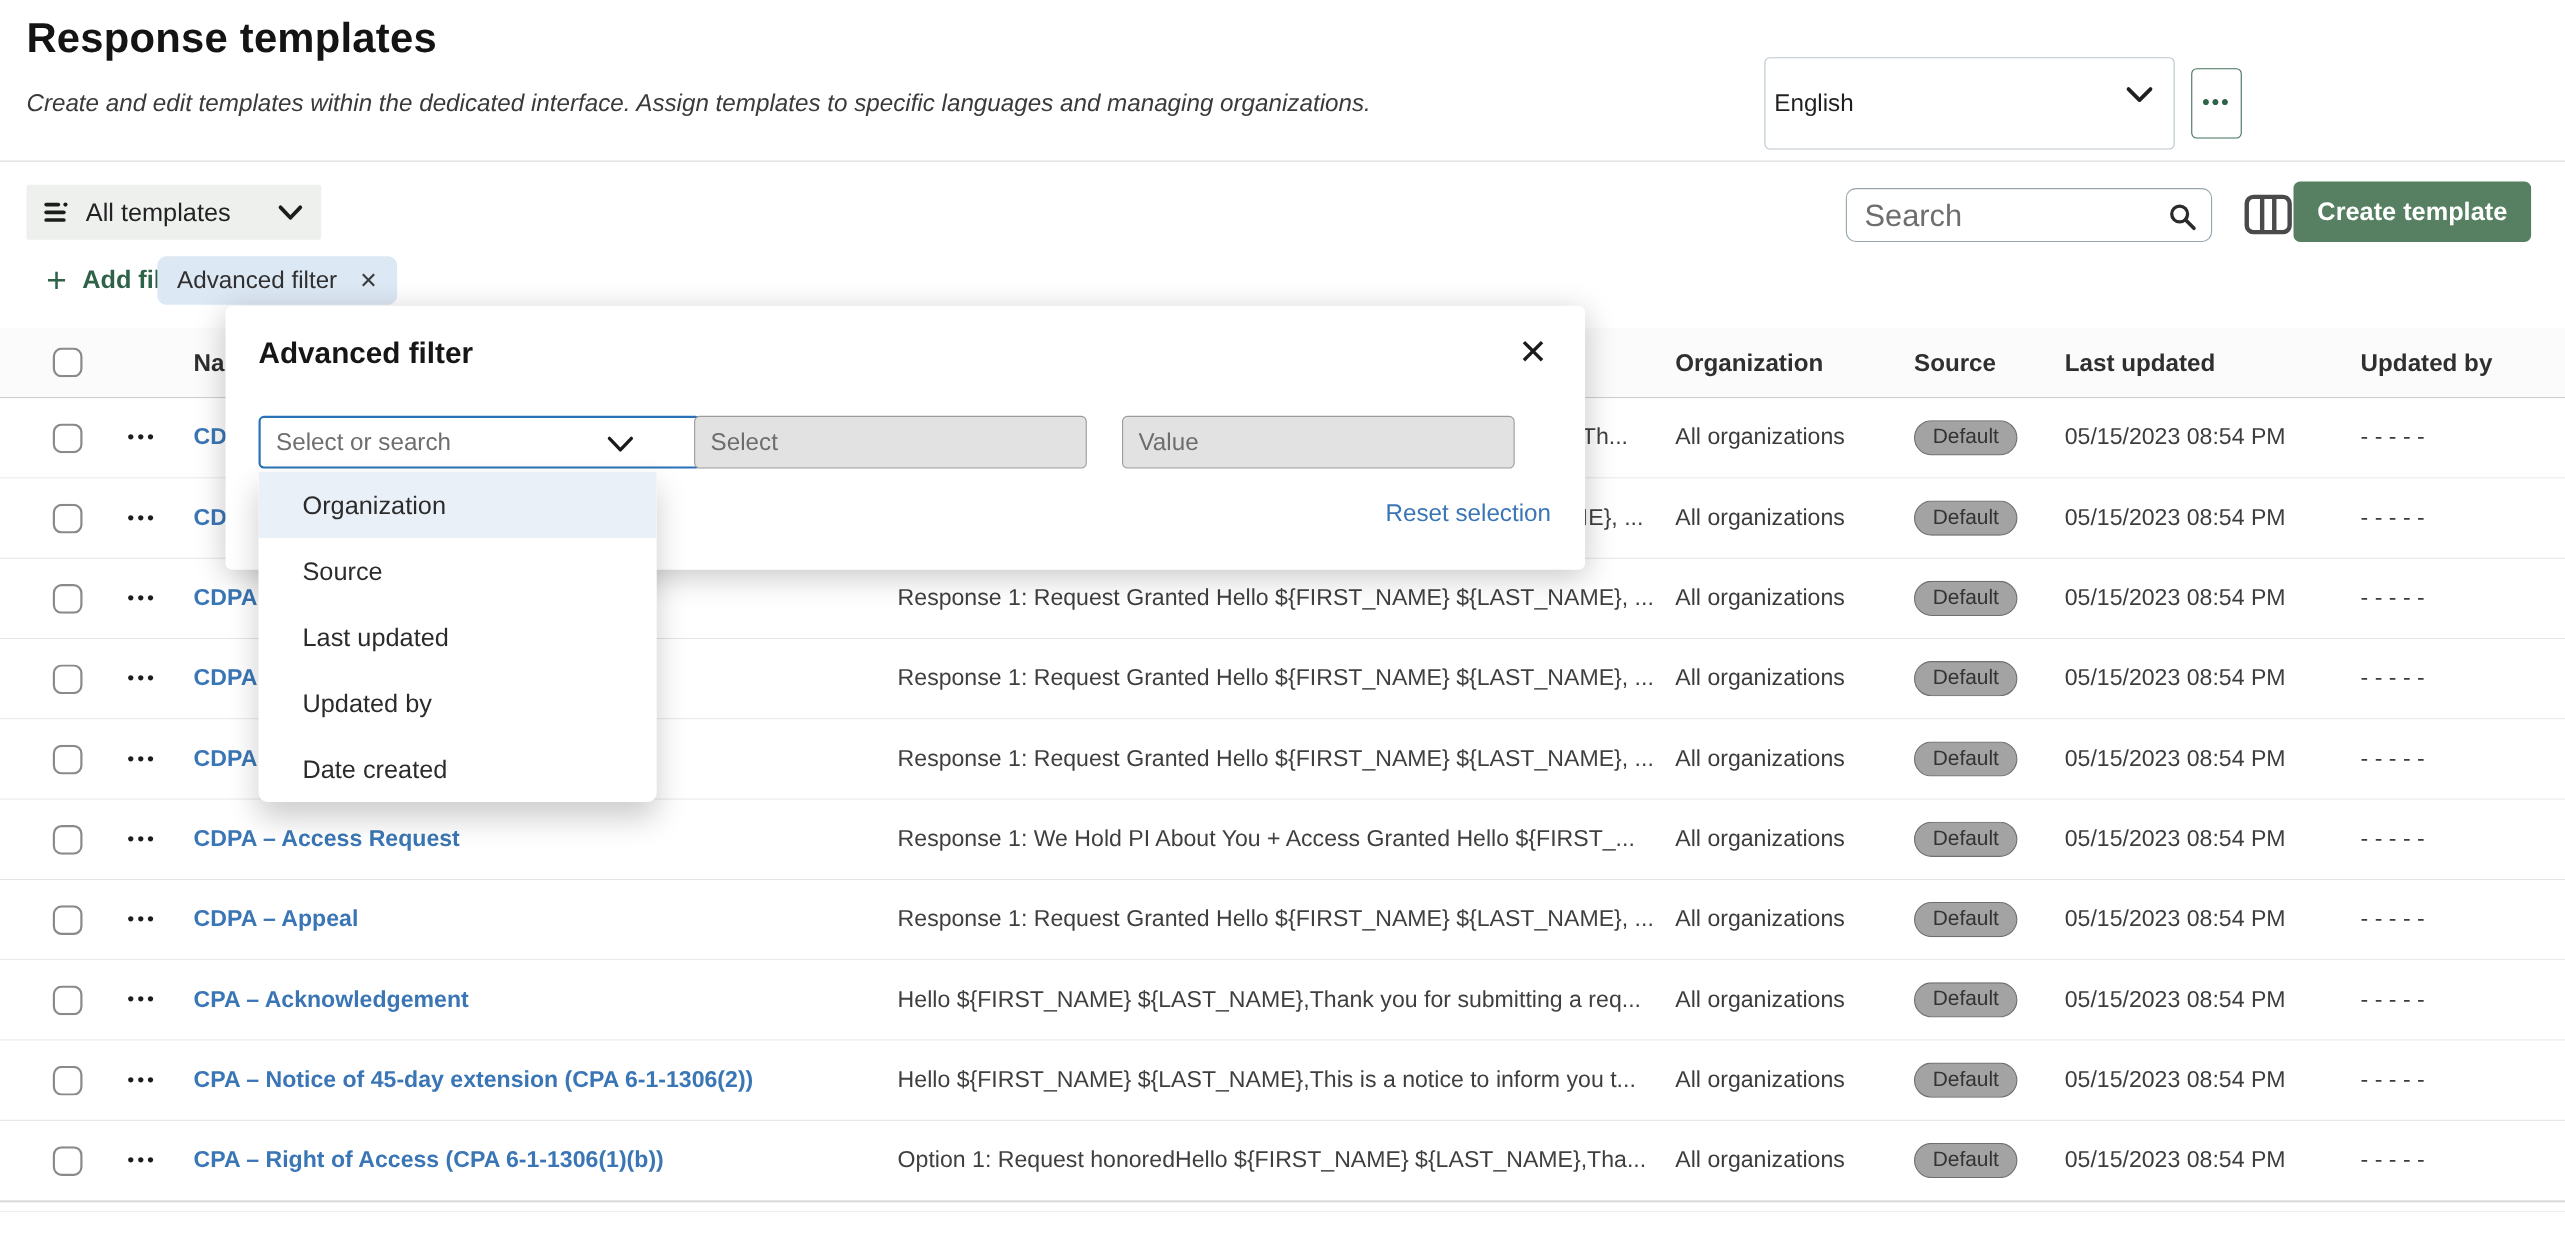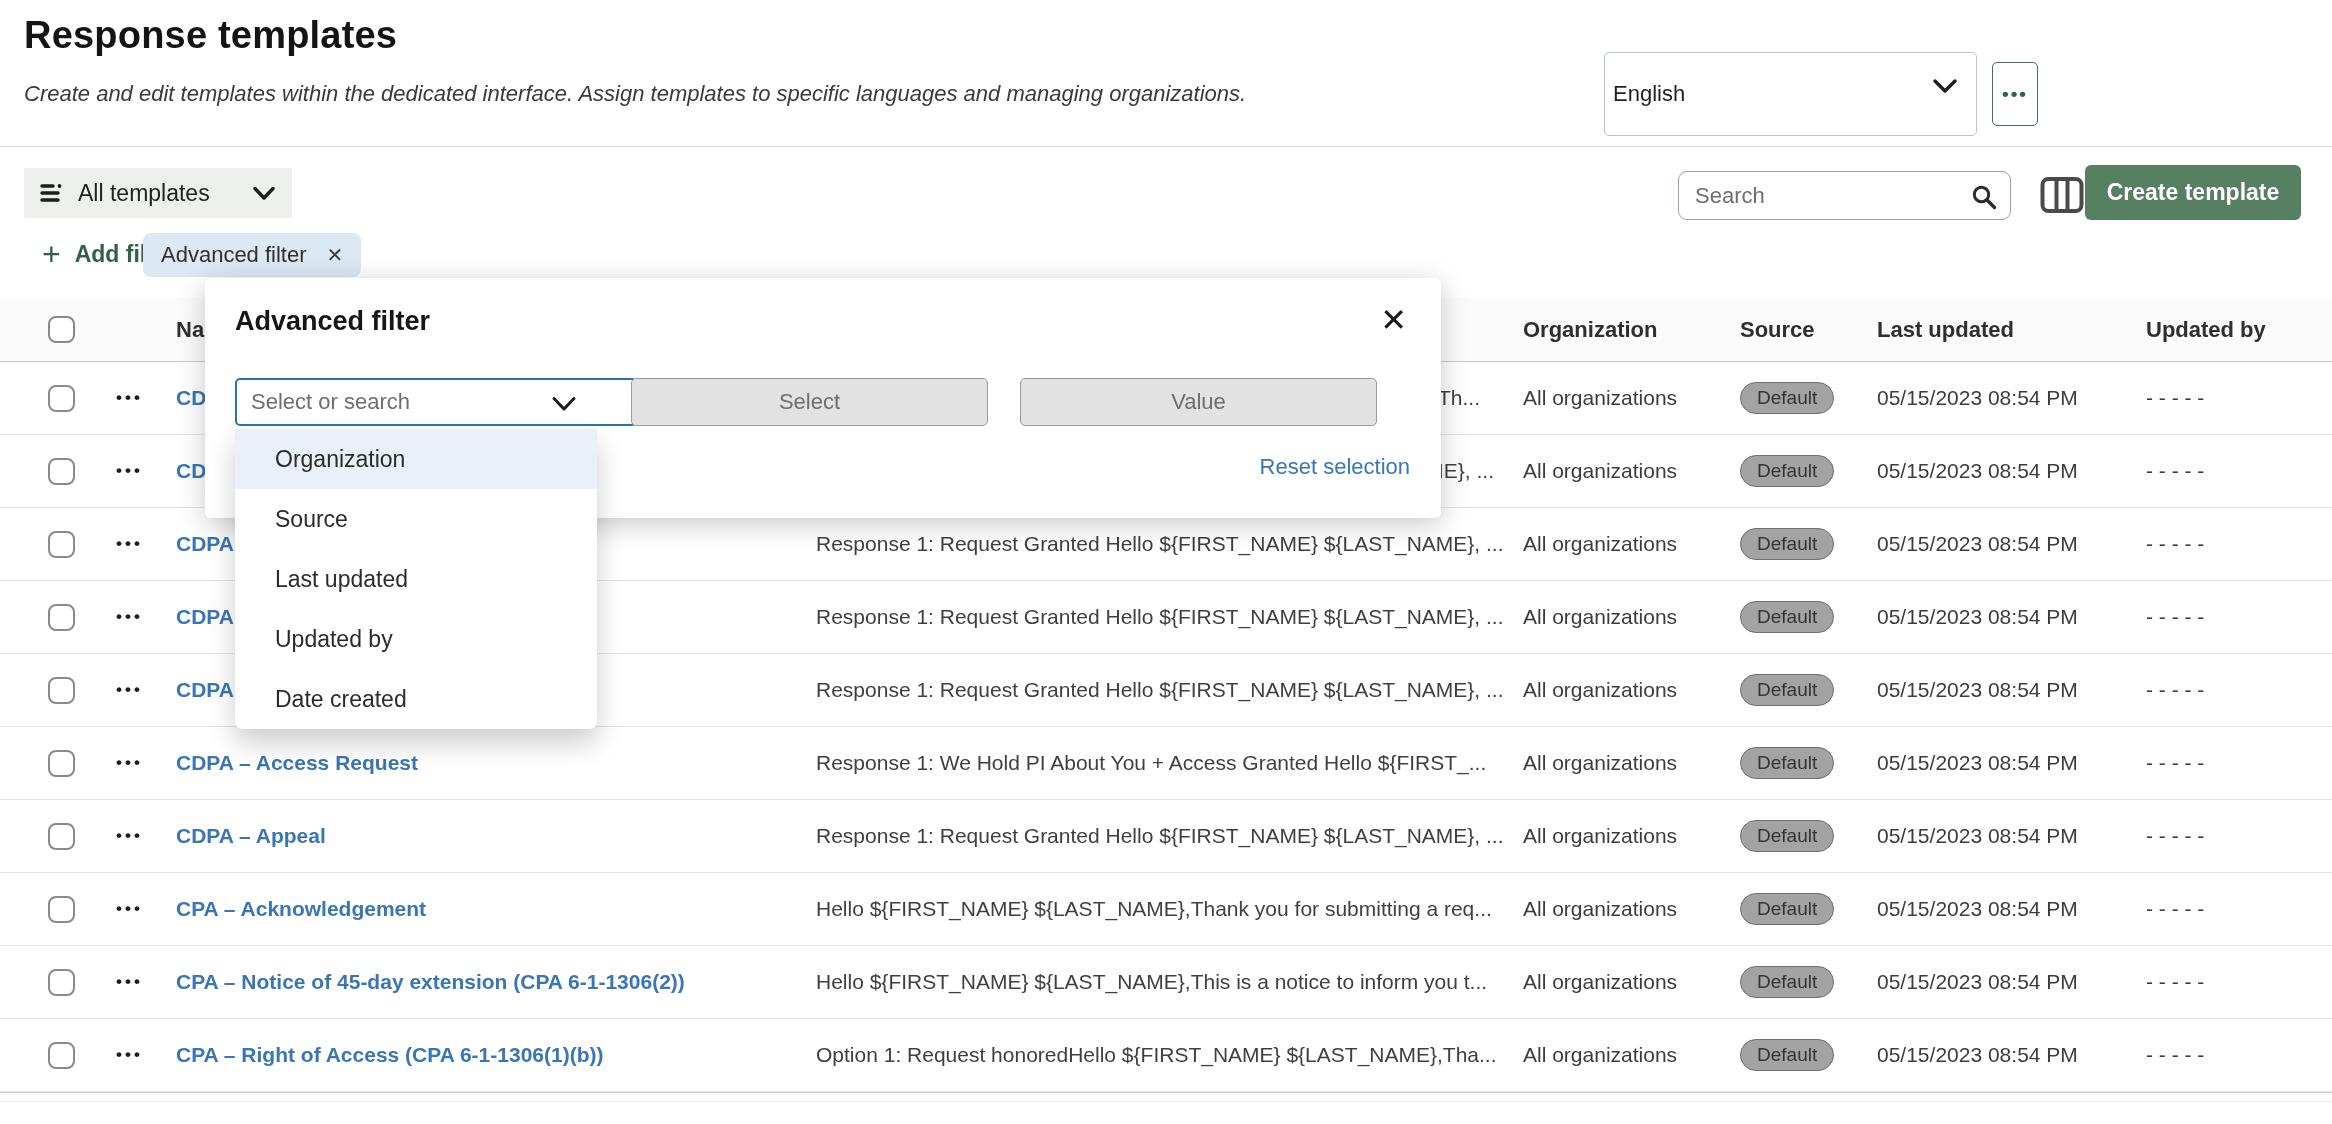--- a/index.html
+++ b/index.html
@@ -26,21 +26,21 @@
 
   
   .view-select { position:absolute; left:24px; top:168px; width:268px; height:50px; background:#edf0ed;
     display:flex; align-items:center; padding:0 16px; cursor:pointer; border-radius:2px; }
   .view-select .lbl { font-size:23px; color:#222; margin-left:14px; }
   .view-select .chev { margin-left:auto; }
 
   .search-box { position:absolute; left:1678px; top:171px; width:333px; height:49px; border:1px solid #97a5ad;
     border-radius:9px; background:#fff; }
   .search-box input { width:100%; height:100%; border:none; outline:none; background:transparent;
-    font-size:22px; color:#4d7c0f; padding:0 52px 0 16px; font-family:inherit; }
+    font-size:28px; color:#4d7c0f; padding:0 52px 0 16px; font-family:inherit; }
   .search-box input::placeholder { color:#6e6e6e; }
   .search-box svg { position:absolute; right:12px; top:11px; }
 
   .columns-btn { position:absolute; left:2038px; top:176px; width:48px; height:40px; background:none; border:none; cursor:pointer; }
 
   .create-btn { position:absolute; left:2085px; top:165px; width:216px; height:55px; background:#577f61;
     border:none; border-radius:6px; color:#fff; font-size:23px; font-weight:700; cursor:pointer; font-family:inherit; }
 
   
   .add-filter { position:absolute; left:42px; top:238px; display:flex; align-items:center; cursor:pointer; }
@@ -71,21 +71,21 @@
 
   
   .dialog { position:absolute; left:205px; top:278px; width:1236px; height:240px; background:#fff; border-radius:6px;
     box-shadow:0 6px 28px rgba(0,0,0,.22); z-index:20; }
   .dialog-title { position:absolute; left:30px; top:28px; font-size:27px; font-weight:700; color:#161616; }
   .dialog-close { position:absolute; right:34px; top:24px; font-size:32px; color:#1a1a1a; cursor:pointer; line-height:36px; }
   .dlg-input { position:absolute; top:100px; height:48px; border-radius:5px; font-size:22px; font-family:inherit; padding:0 14px; }
   .dlg-combo { left:30px; width:402px; border:2.5px solid #2a72b5; background:#fff; color:#333; padding-right:44px; outline:none; }
   .dlg-combo::placeholder { color:#6e6e6e; }
   .combo-chev { position:absolute; left:346px; top:118px; pointer-events:none; }
-  .dlg-disabled { background:#e2e2e2; border:1px solid #9b9b9b; color:#701a75;text-align:center; }
+  .dlg-disabled { background:#e2e2e2; border:1px solid #9b9b9b; color:#701a75; }
   .dlg-disabled::placeholder { color:#6d6d6d; }
   .dlg-select { left:426px; width:357px; }
   .dlg-value { left:815px; width:357px; }
   .reset-link { position:absolute; right:31px; top:176px; font-size:22px; color:#3a76b5; cursor:pointer; }
 
   
   .dropdown { position:absolute; left:235px; top:429px; width:362px; z-index:21; background:#fff;
     border-radius:0 0 8px 8px; box-shadow:0 14px 28px rgba(0,0,0,.2); overflow:hidden; }
   .dd-item { height:60px; line-height:60px; padding-left:40px; font-size:23px; color:#2b2b2b; cursor:pointer; }
   .dd-item.active { background:#e9f0f8; }

